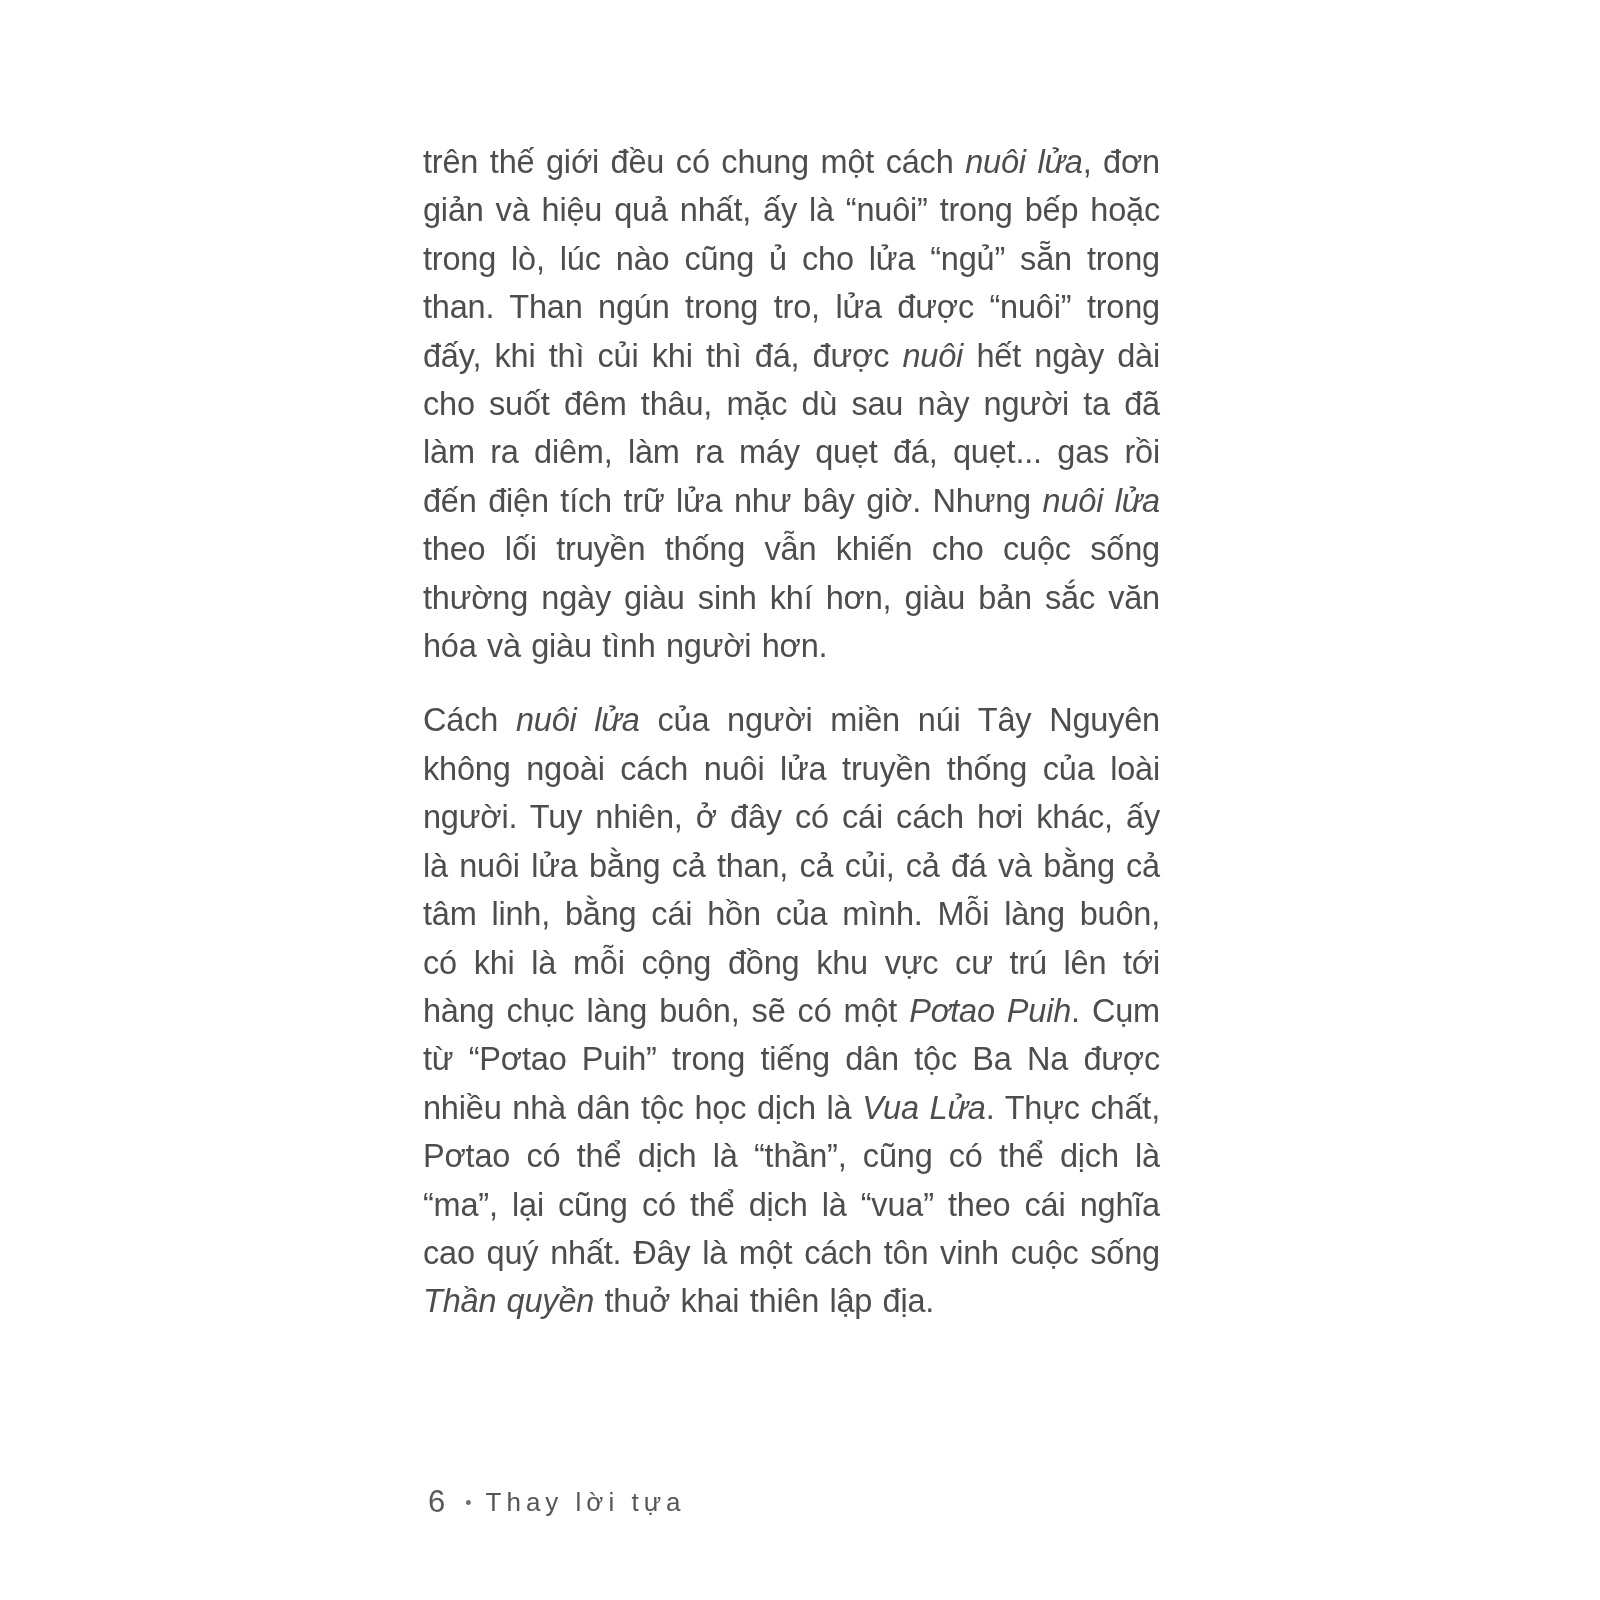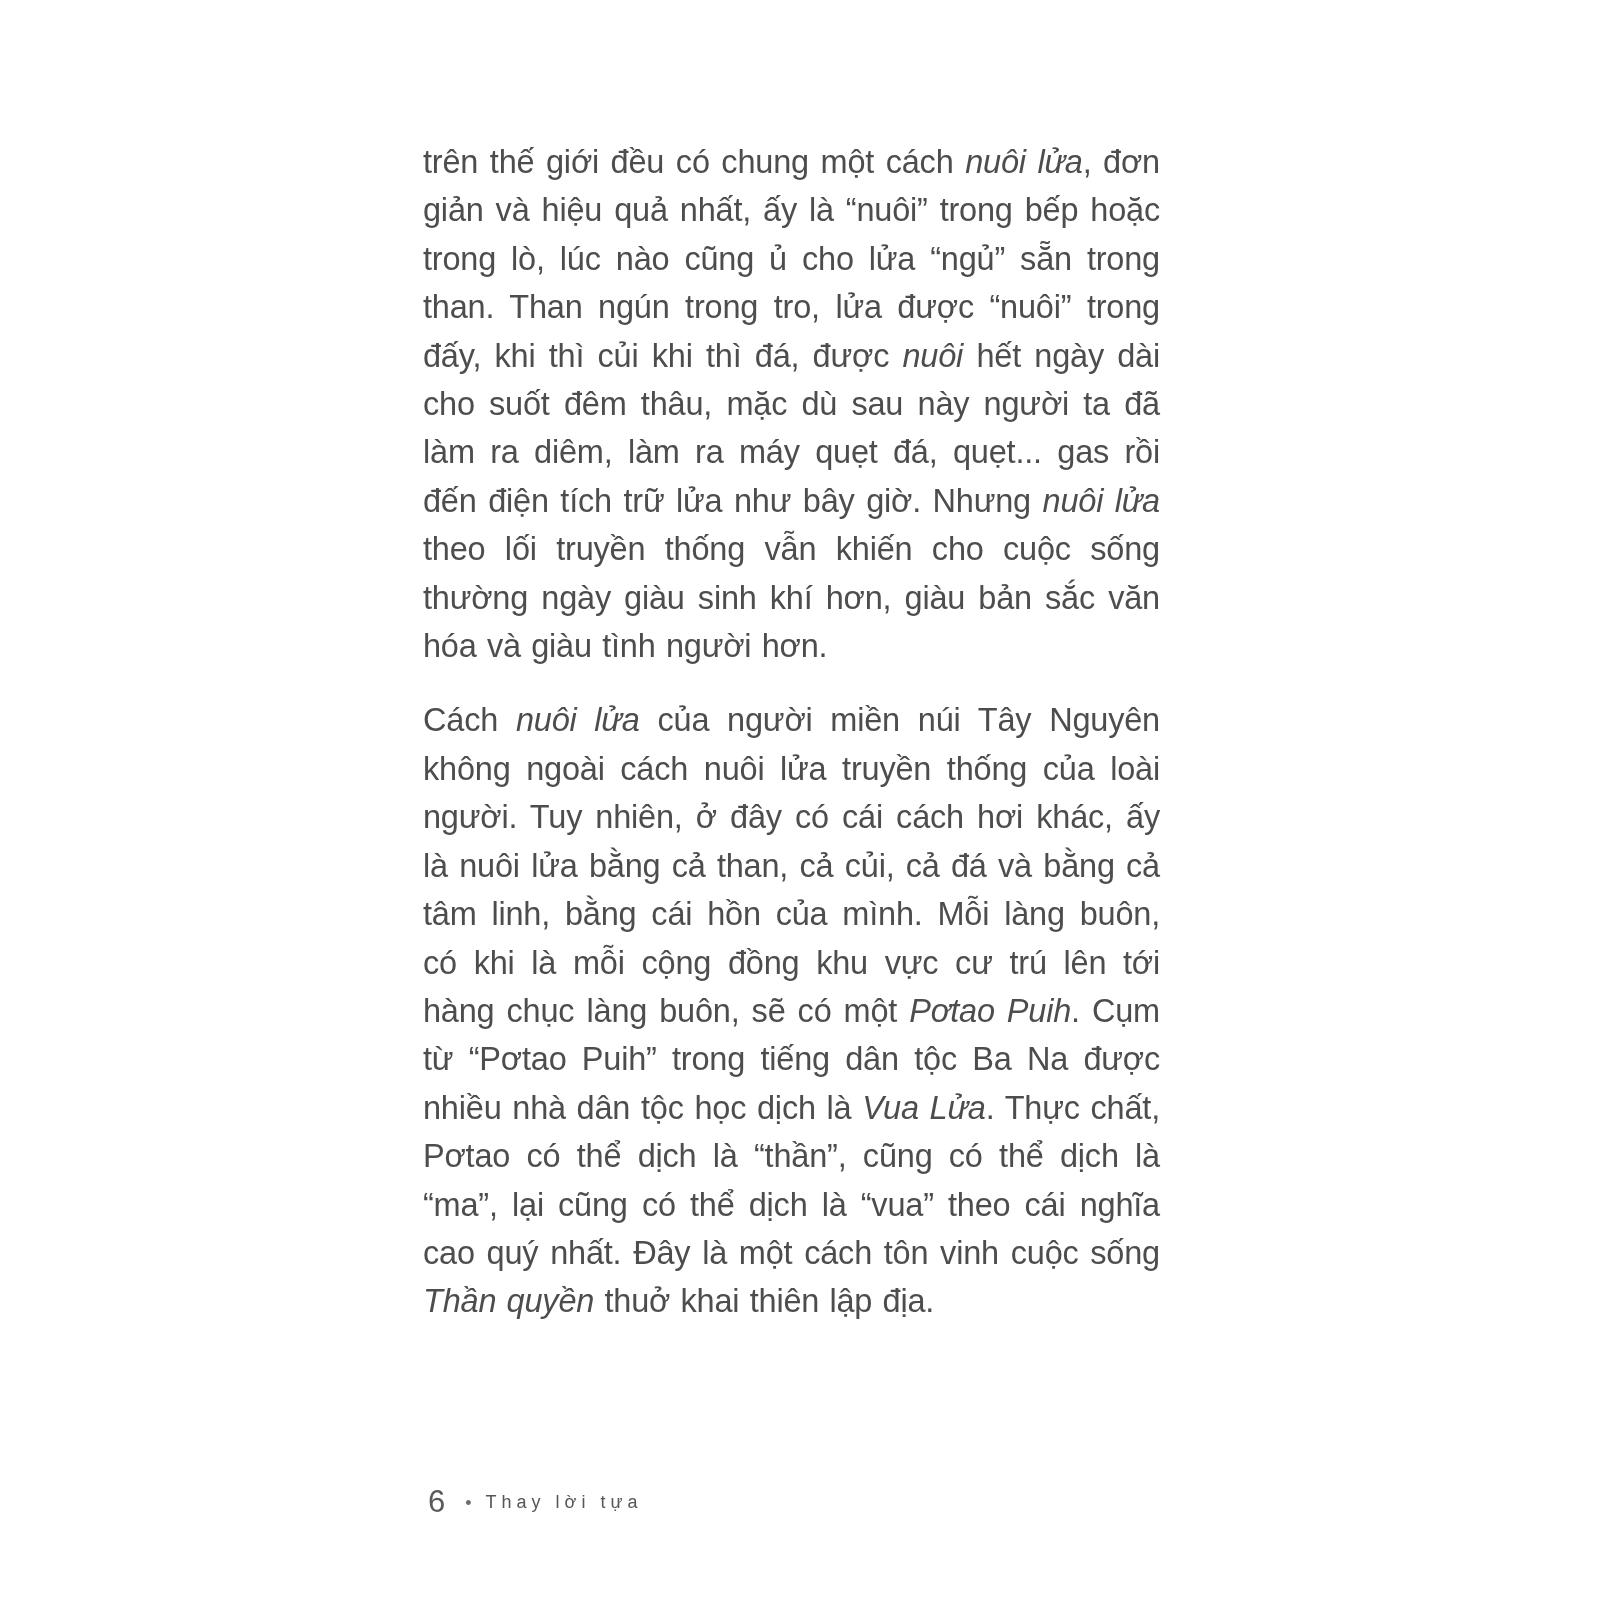--- a/index.html
+++ b/index.html
@@ -48,21 +48,21 @@
     font-size: 31px;
     letter-spacing: 2px;
   }
   .footer .bullet {
     font-size: 18px;
     color: #6e6e6e;
     margin: 0 14px 0 18px;
     transform: translateY(1px);
   }
   .footer .section {
-    font-size: 18px;
+    font-size: 26px;
     letter-spacing: 5px;
     color: #565656;
   }
 </style>
 </head>
 <body>
 
 <div class="page">
 
   <main class="text-block" id="paragraphs-container">

